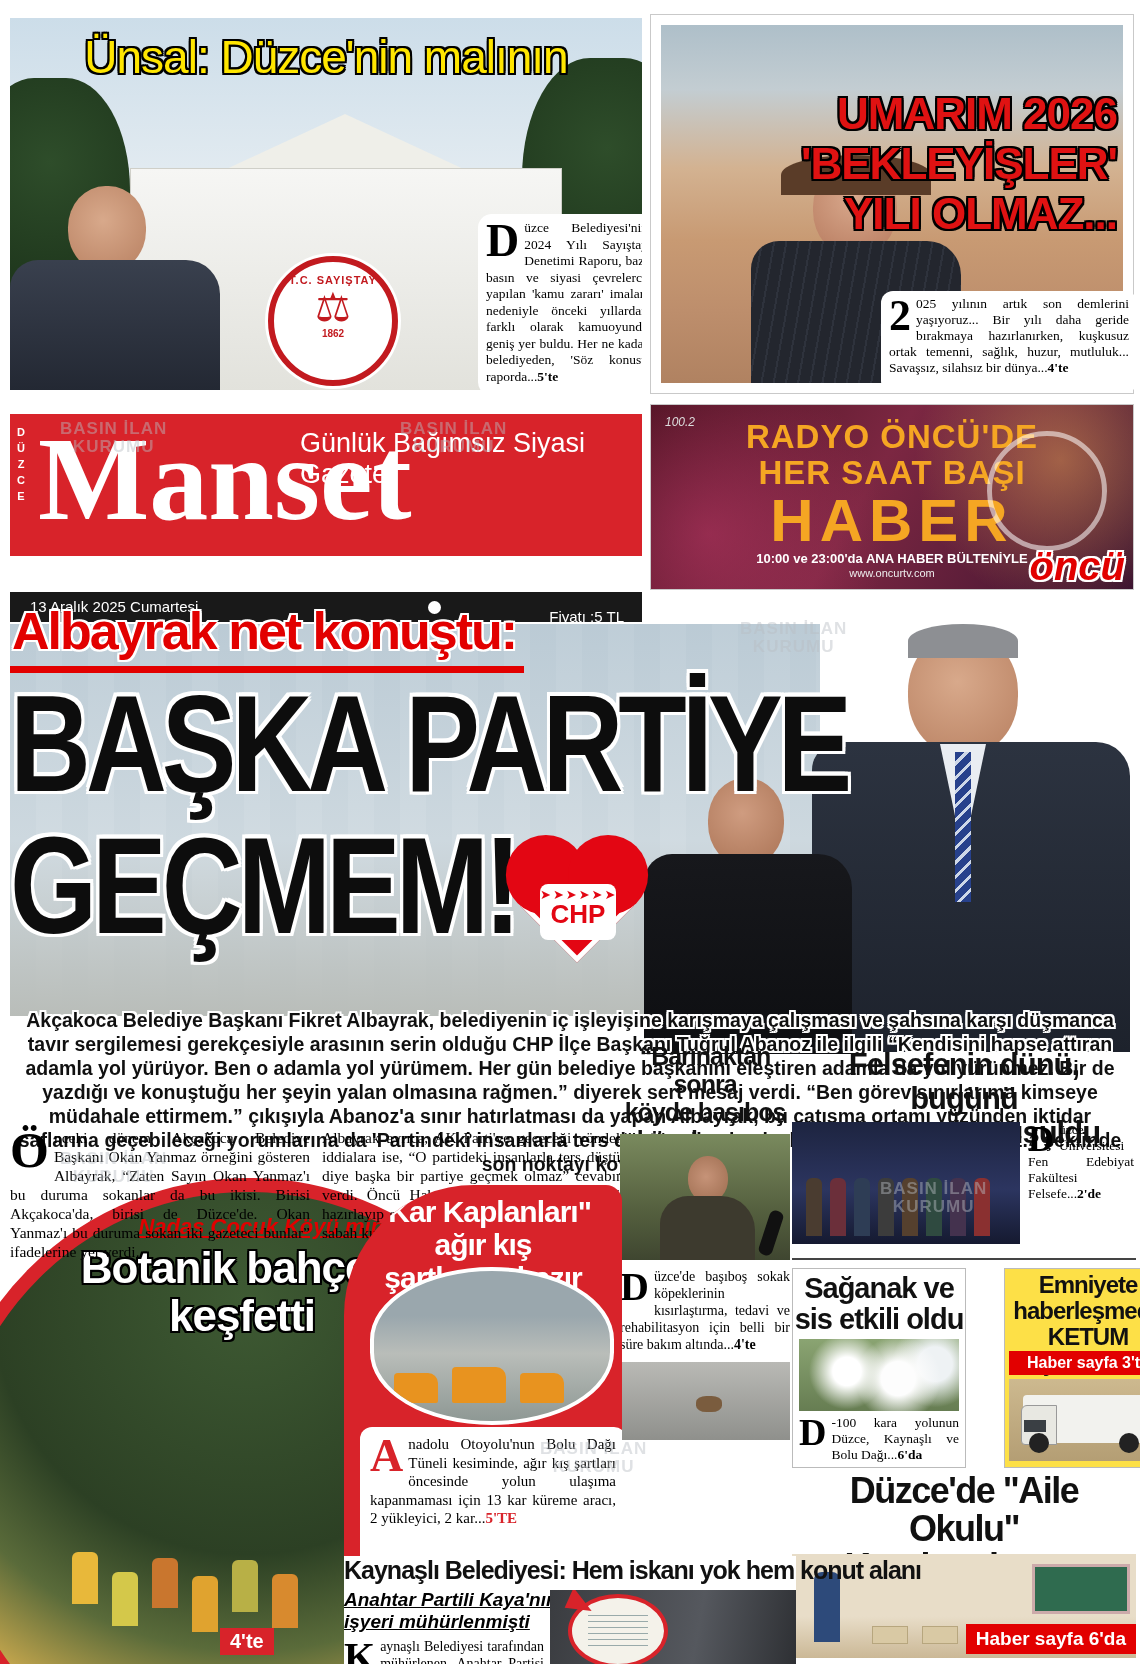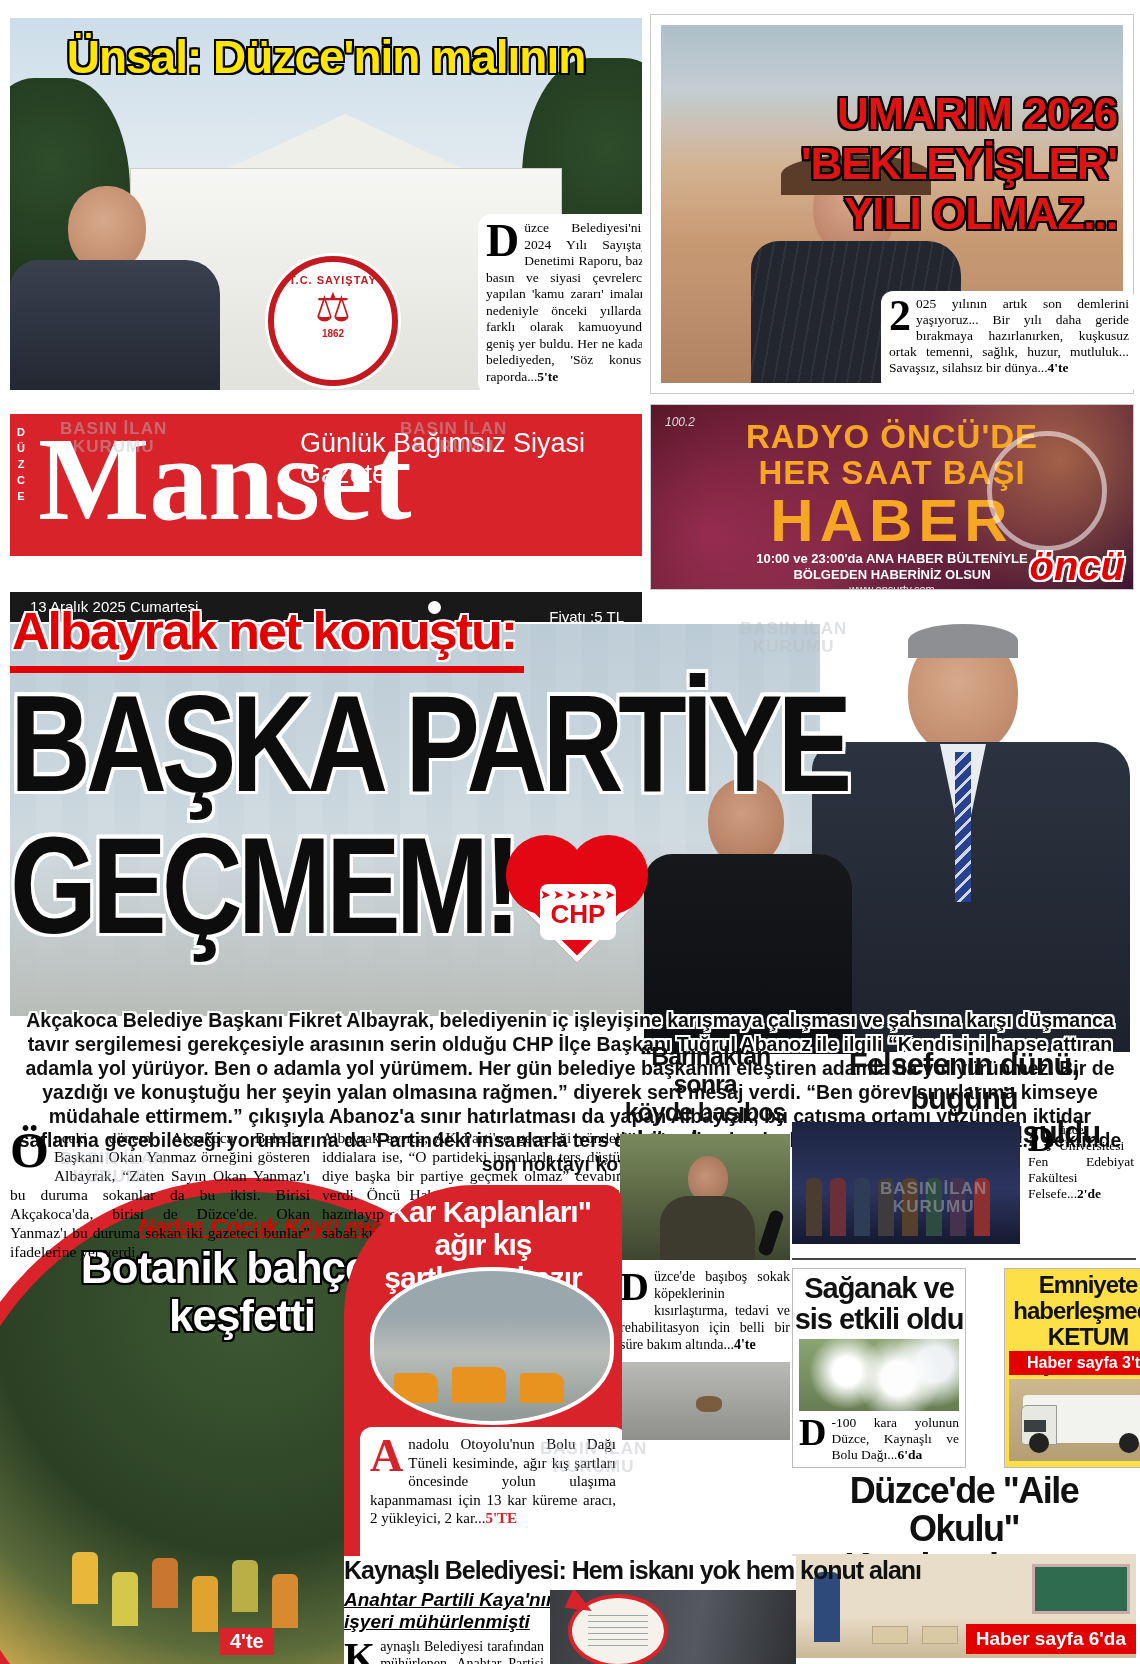--- a/index.html
+++ b/index.html
@@ -15,21 +15,21 @@
   .dc{float:left;font-weight:bold;line-height:.78;margin:3px 5px 0 0;font-family:"Liberation Serif",serif;}
   .just{text-align:justify;}
   
   .tl{left:10px;top:18px;width:632px;height:372px;background:linear-gradient(#ccdde9,#e9eff3 55%,#dfe8ee);overflow:hidden;z-index:2;}
   .tl-tree{background:radial-gradient(circle at 50% 30%,#2e4d2a,#1c331a 70%);border-radius:40%;}
   .tl-bld{left:120px;top:150px;width:430px;height:222px;background:linear-gradient(#f6f6f4,#e2e2dc);border:1px solid #cfcfc8;}
   .tl-roof{left:210px;top:96px;width:0;height:0;border-left:125px solid transparent;border-right:125px solid transparent;border-bottom:58px solid #efefe9;}
   .tl-man{left:0;top:168px;width:210px;height:204px;}
   .man-head{position:absolute;background:radial-gradient(circle at 45% 40%,#d8a98b,#b77f60);border-radius:48%;}
   .man-body{position:absolute;background:linear-gradient(#39404e,#232833);border-radius:28px 34px 0 0;}
-  .tl-h{left:0;top:12px;width:632px;text-align:center;font-size:46px;font-weight:bold;letter-spacing:-1px;color:#ffe600;line-height:55px;z-index:4;}
+  .tl-h{left:0;top:12px;width:632px;text-align:center;font-size:46px;font-weight:normal;letter-spacing:-1px;color:#ffe600;line-height:55px;z-index:4;}
   .tl-sub{left:150px;top:128px;width:480px;text-align:center;font-size:27px;font-weight:bold;color:#e01212;line-height:31px;z-index:4;}
   .tl-sub span{text-decoration:underline;}
   .say-logo{left:258px;top:238px;width:118px;height:118px;border-radius:50%;background:#fff;border:6px solid #c21a1f;box-shadow:0 0 0 3px #fff;z-index:3;text-align:center;color:#c21a1f;}
   .say-logo .t{font-size:11px;font-weight:bold;margin-top:12px;letter-spacing:1px;}
   .say-logo .g{font-size:40px;line-height:42px;}
   .say-logo .y{font-size:10px;font-weight:bold;}
   .tl-box{left:468px;top:196px;width:162px;height:170px;background:#fff;border-radius:14px;padding:6px 8px;z-index:4;font-size:13.5px;line-height:16.5px;}
   
   .tr{left:650px;top:14px;width:482px;height:378px;border:1px solid #c9c9c9;background:#fff;z-index:2;}
   .tr-photo{left:10px;top:10px;right:10px;bottom:10px;background:linear-gradient(#aebfc9 0%,#c3cdd2 18%,#d3b291 40%,#c89a73 60%,#bd8e6c 80%,#b08261);overflow:hidden;}
@@ -206,21 +206,20 @@
     <span class="p">Fiyatı :5 TL</span>
   </div>
 
   <section class="abs radio">
     <div class="freq">100.2</div>
     <div class="clock"></div>
     <div class="l12" style="margin-top:14px;">RADYO ÖNCÜ'DE</div>
     <div class="l12">HER SAAT BAŞI</div>
     <div class="l3">HABER</div>
     <div class="sub">10:00 ve 23:00'da ANA HABER BÜLTENİYLE</div>
-    <div class="sub">BÖLGEDEN HABERİNİZ OLSUN</div>
     <div class="url">www.oncurtv.com</div>
     <div class="oncu ow">öncü</div>
   </section>
 
   <section class="abs main">
     <div class="abs m-bld"></div>
     <div class="abs m-man1">
       <div class="man-head" style="left:96px;top:8px;width:110px;height:124px;"></div>
       <div class="abs" style="left:96px;top:0;width:110px;height:34px;background:#8d8f93;border-radius:50% 50% 0 0;"></div>
       <div class="man-body" style="left:0px;top:118px;width:318px;height:310px;background:linear-gradient(#2c3340,#1d222c);"></div>

